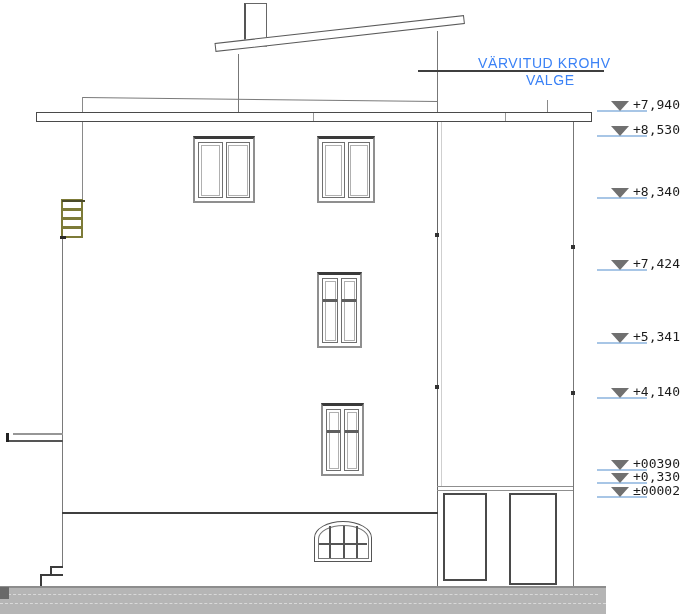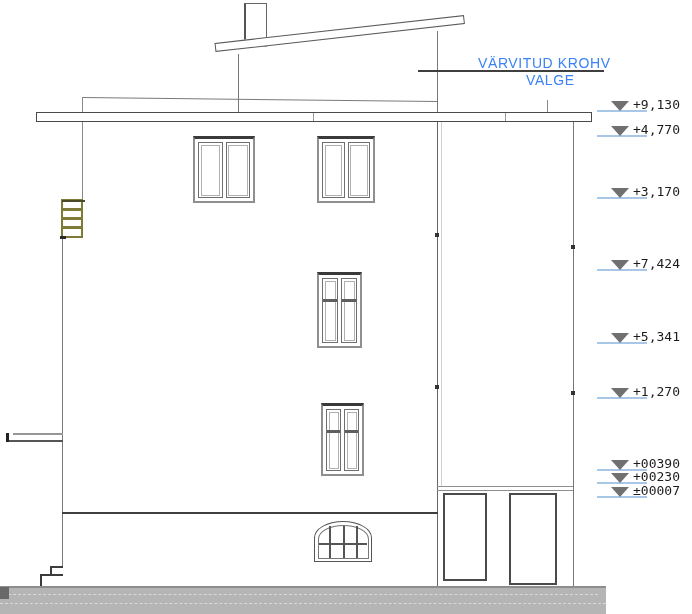--- a/index.html
+++ b/index.html
@@ -200,60 +200,60 @@
 
   <div class="ground">
     <div class="ground-dash" style="left:8px; top:6px; width:590px;"></div>
     <div class="ground-dash" style="left:0; top:15px; width:606px;"></div>
   </div>
   <div class="ground-block"></div>
 
   <div class="level" style="top:111px">
     <div class="lvl-line"></div>
     <div class="lvl-tri"></div>
-    <div class="lvl-text">+9,130</div>
+    <div class="lvl-text">+7,940</div>
   </div>
   <div class="level" style="top:136px">
     <div class="lvl-line"></div>
     <div class="lvl-tri"></div>
-    <div class="lvl-text">+4,770</div>
+    <div class="lvl-text">+8,530</div>
   </div>
   <div class="level" style="top:198px">
     <div class="lvl-line"></div>
     <div class="lvl-tri"></div>
-    <div class="lvl-text">+3,170</div>
+    <div class="lvl-text">+8,340</div>
   </div>
   <div class="level" style="top:270px">
     <div class="lvl-line"></div>
     <div class="lvl-tri"></div>
     <div class="lvl-text">+7,424</div>
   </div>
   <div class="level" style="top:343px">
     <div class="lvl-line"></div>
     <div class="lvl-tri"></div>
     <div class="lvl-text">+5,341</div>
   </div>
   <div class="level" style="top:398px">
     <div class="lvl-line"></div>
     <div class="lvl-tri"></div>
-    <div class="lvl-text">+1,270</div>
+    <div class="lvl-text">+4,140</div>
   </div>
   <div class="level" style="top:470px">
     <div class="lvl-line"></div>
     <div class="lvl-tri"></div>
     <div class="lvl-text">+00390</div>
   </div>
   <div class="level" style="top:483px">
     <div class="lvl-line"></div>
     <div class="lvl-tri"></div>
-    <div class="lvl-text">+00230</div>
+    <div class="lvl-text">+0,330</div>
   </div>
   <div class="level" style="top:497px">
     <div class="lvl-line"></div>
     <div class="lvl-tri"></div>
-    <div class="lvl-text">±00007</div>
+    <div class="lvl-text">±00002</div>
   </div>
 
   <div class="mat-line" style="left:478px; top:55px;">VÄRVITUD KROHV</div>
   <div class="leader"></div>
   <div class="mat-line" style="left:478px; top:72px;margin-left:48px;">VALGE</div>
 
 </div>
 
 </body></html>

